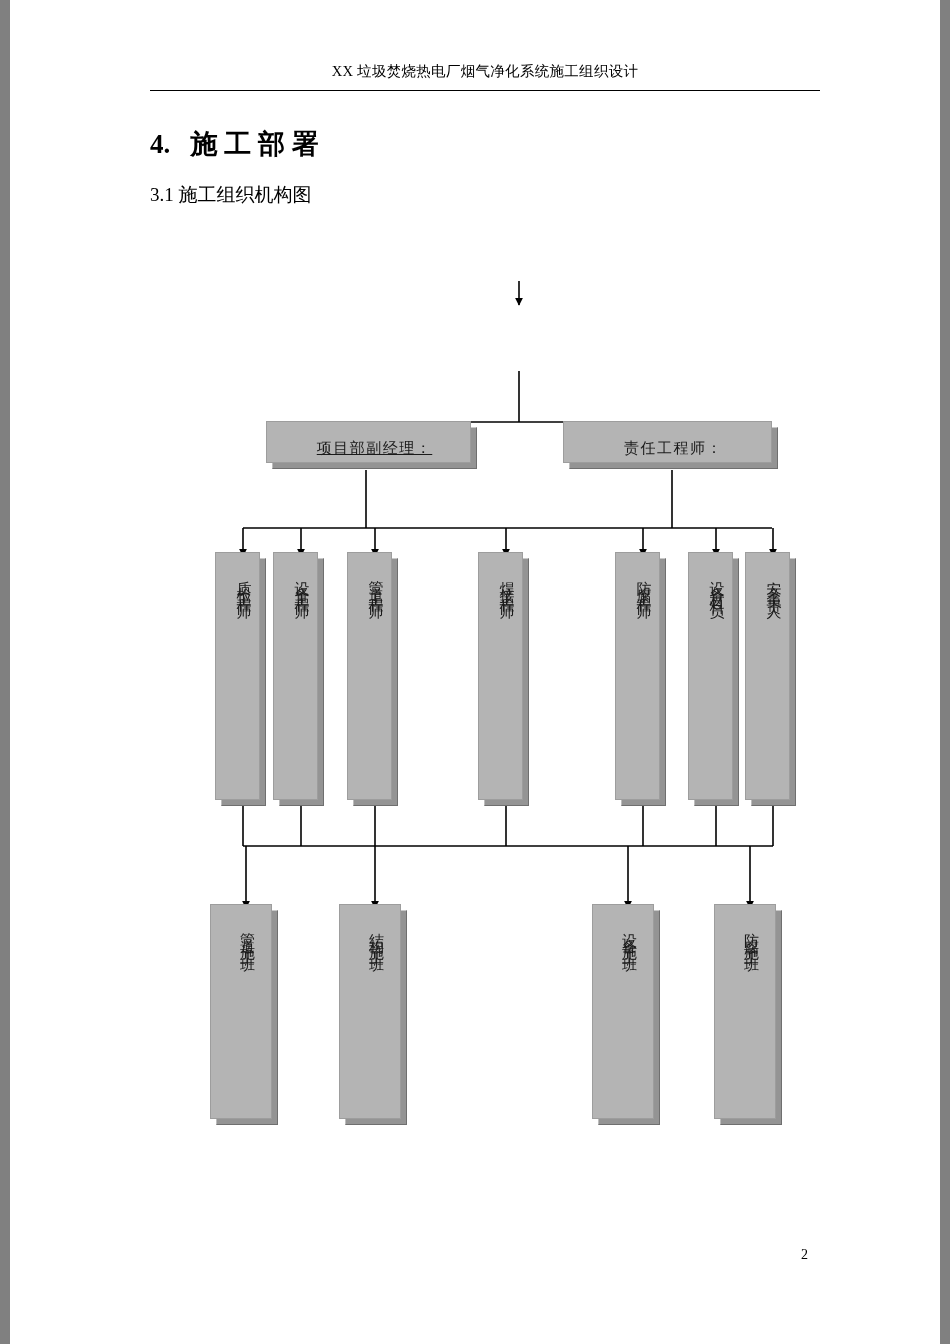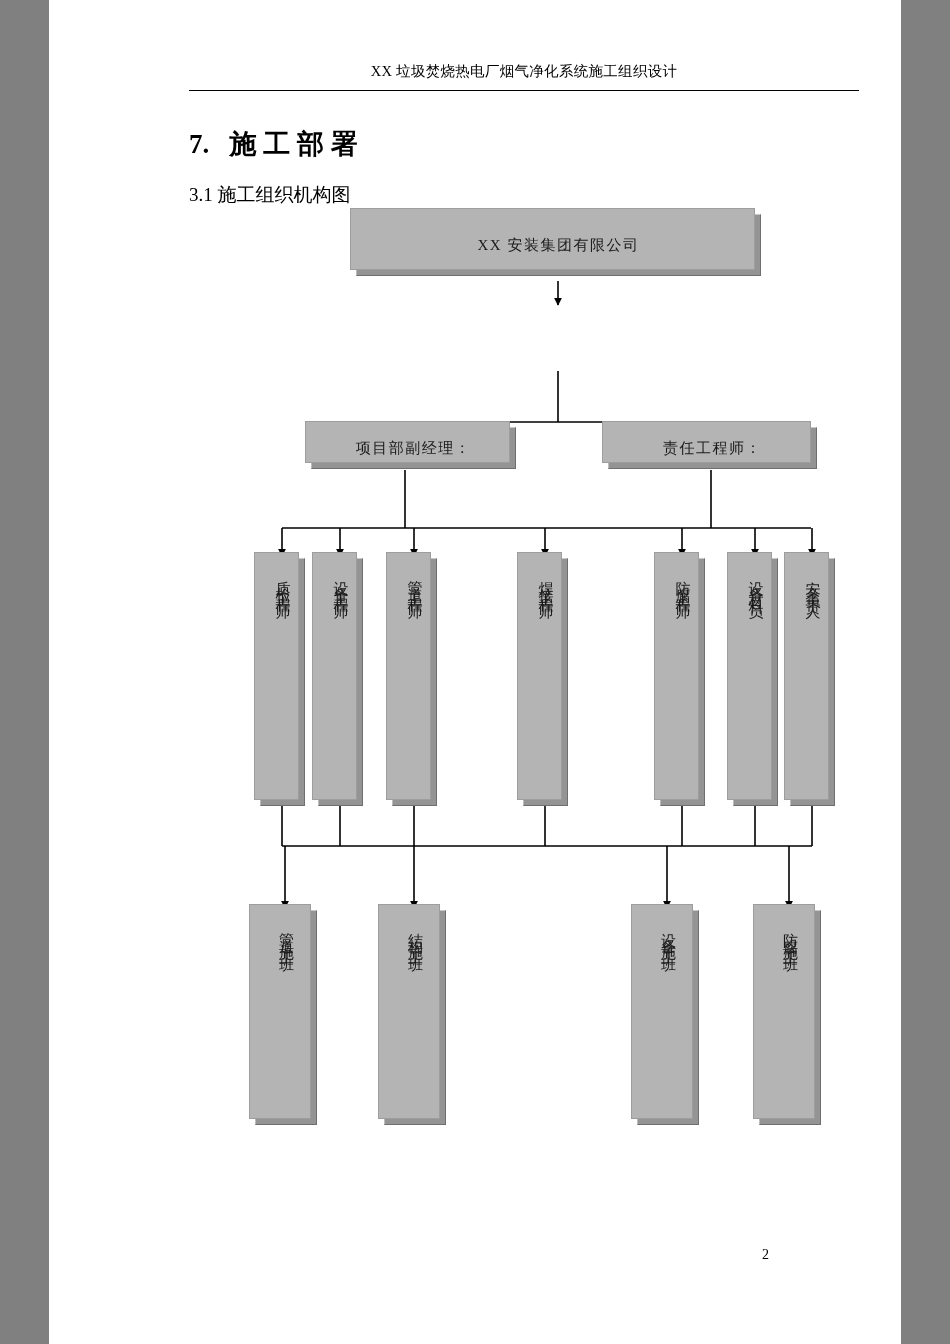--- a/index.html
+++ b/index.html
@@ -6,21 +6,21 @@
   html, body {
     margin: 0;
     padding: 0;
     background: #808080;
   }
   body {
     font-family: "Liberation Serif", "DejaVu Serif", serif;
   }
   .page {
     position: relative;
-    width: 852px;
+    width: 930px;
     height: 1344px;
     background: #ffffff;
     overflow: hidden;
     margin: 0 auto;
   }
 
   
   .doc-header {
     position: absolute;
     left: 0;
@@ -142,21 +142,21 @@
 </head>
 <body>
 
 <div class="page">
 
   <div class="doc-header">
     <span class="doc-header-text">XX 垃圾焚烧热电厂烟气净化系统施工组织设计</span>
   </div>
   <div class="header-rule"></div>
 
-  <div class="h1">7.   施 工 部 署</div>
+  <div class="h1">4.   施 工 部 署</div>
   <div class="h2">3.1 施工组织机构图</div>
 
   <div class="diagram">
 
     <svg class="lines-layer" width="950" height="1344" viewBox="0 0 950 1344">
       <defs>
         <marker id="arw" viewBox="0 0 10 10" refX="9" refY="5" markerWidth="5" markerHeight="5" orient="auto-start-reverse">
           <path d="M 0 0 L 10 5 L 0 10 z" fill="#000"></path>
         </marker>
       </defs>
@@ -193,26 +193,23 @@
 
         <line x1="233" y1="846" x2="763" y2="846"></line>
 
         <line x1="236" y1="846" x2="236" y2="908" marker-end="url(#arw)"></line>
         <line x1="365" y1="846" x2="365" y2="908" marker-end="url(#arw)"></line>
         <line x1="618" y1="846" x2="618" y2="908" marker-end="url(#arw)"></line>
         <line x1="740" y1="846" x2="740" y2="908" marker-end="url(#arw)"></line>
       </g>
     </svg>
 
-    <div class="node" style="left:307px; top:214px; width:405px; height:62px;">
-      <span class="node-label">XX 安装集团有限公司</span>
-    </div>
-
-
-    <div class="node" style="left:262px; top:427px; width:205px; height:42px;">
+
+
+    <div class="node" style="left:262px; top:427px; width:205px; height:42px;text-decoration:underline;">
       <span class="node-label">项目部副经理：</span>
     </div>
     <div class="node" style="left:559px; top:427px; width:209px; height:42px;text-align:right;">
       <span class="node-label">责任工程师：</span>
     </div>
 
     <div class="node vertical" style="left:211px; top:558px; width:45px; height:248px;">
       <span class="node-label">质检工程师</span>
     </div>
     <div class="node vertical" style="left:269px; top:558px; width:45px; height:248px;">

